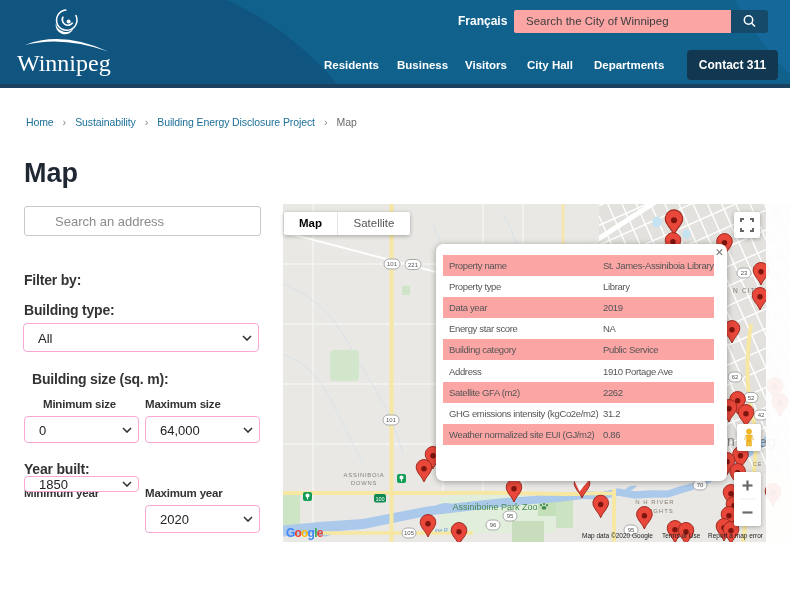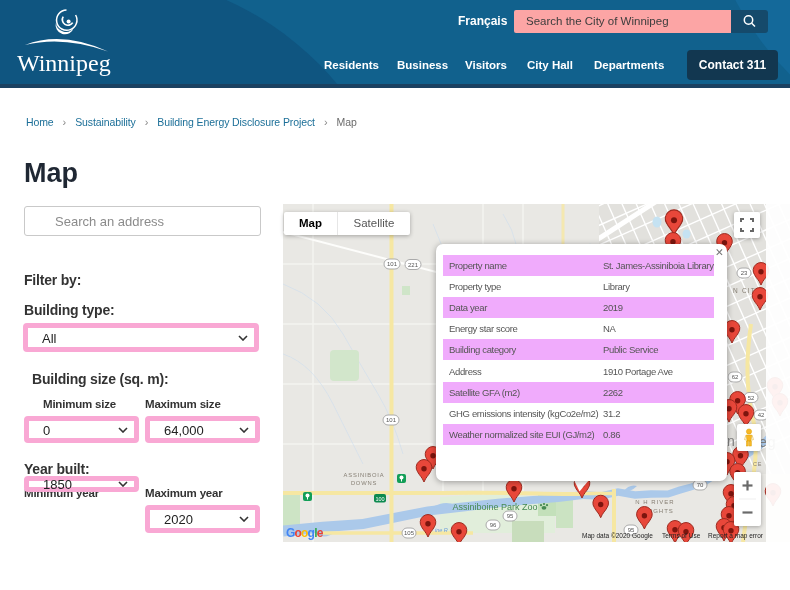--- a/index.html
+++ b/index.html
@@ -24,42 +24,42 @@
 .crumbs .sep { color:#888; margin:0 9px; font-size:11px; }
 
 
 h1 { position:absolute; left:24px; top:158px; font-size:27px; font-weight:bold; color:#1f2733; letter-spacing:0; }
 
 
 .addr { position:absolute; left:24px; top:206px; width:237px; height:30px; border:1px solid #c9c9c9; border-radius:3px; background:#fff; }
 .addr span { position:absolute; left:10px; top:7px; font-size:13px; color:#8b8b8b;margin-left:20px; }
 .flabel  { position:absolute; font-size:14px; letter-spacing:-0.2px; font-weight:bold; color:#333; }
 .slabel  { position:absolute; font-size:11.5px; letter-spacing:-0.2px; font-weight:bold; color:#333; }
-.sel { position:absolute; border:5px solid #f9a8d4; border-radius:4px; background:#fff; font-size:13px; color:#222; }
+.sel { position:absolute; border:1px solid #f9a8d4; border-radius:4px; background:#fff; font-size:13px; color:#222; }
 .sel .t { position:absolute; left:14px; top:50%; transform:translateY(-50%); }
 .sel svg { position:absolute; right:6px; top:50%; transform:translateY(-50%); }
 
 
 #map { position:absolute; left:283px; top:204px; width:483px; height:338px; overflow:visible; }
 #mapsvg { position:absolute; left:0; top:0; }
 .gm-ctl { position:absolute; background:#fff; box-shadow:0 1px 4px rgba(0,0,0,.3); }
 #mapsat { left:1px; top:8px; width:126px; height:23px; border-radius:2px; }
 #mapsat .m { position:absolute; left:0; top:0; width:54px; height:23px; text-align:center; line-height:23px; font-size:11.5px; font-weight:bold; color:#000; border-right:1px solid #e6e6e6; }
 #mapsat .s { position:absolute; left:54px; top:0; width:72px; height:23px; text-align:center; line-height:23px; font-size:11.5px; color:#565656; }
 #fullscr { left:451px; top:8px; width:26px; height:26px; border-radius:2px; }
 #pegman { left:454px; top:220px; width:24px; height:27px; border-radius:2px; }
 #zoomctl { left:451px; top:268px; width:27px; height:54px; border-radius:2px; }
 
 
 #popup { position:absolute; left:153px; top:40px; width:291px; height:237px; background:#fff; border-radius:7px; box-shadow:0 1px 6px rgba(0,0,0,.35); }
 #popup table { border-collapse:collapse; margin:11px 0 0 7px; table-layout:fixed; }
 #popup td { font-size:9.5px; letter-spacing:-0.35px; color:#555; height:21.1px; padding:0; vertical-align:middle; white-space:nowrap; }
 #popup td.l { width:157px; padding-left:6px; }
 #popup td.v { width:109px; padding-left:3px; }
-#popup tr.g td { background:#f0abfc; }
+#popup tr.g td { background:#fca5a5; }
 #popup .x { position:absolute; right:3px; top:4px; width:9px; height:9px; color:#777; font-size:10.5px; line-height:9px; }
 #tail { position:absolute; left:287px; top:276px; }
 
 .attr { position:absolute; font-size:6.5px; color:#222; }
 </style>
 </head>
 <body>
 <div id="page">
 
   <div id="header">

